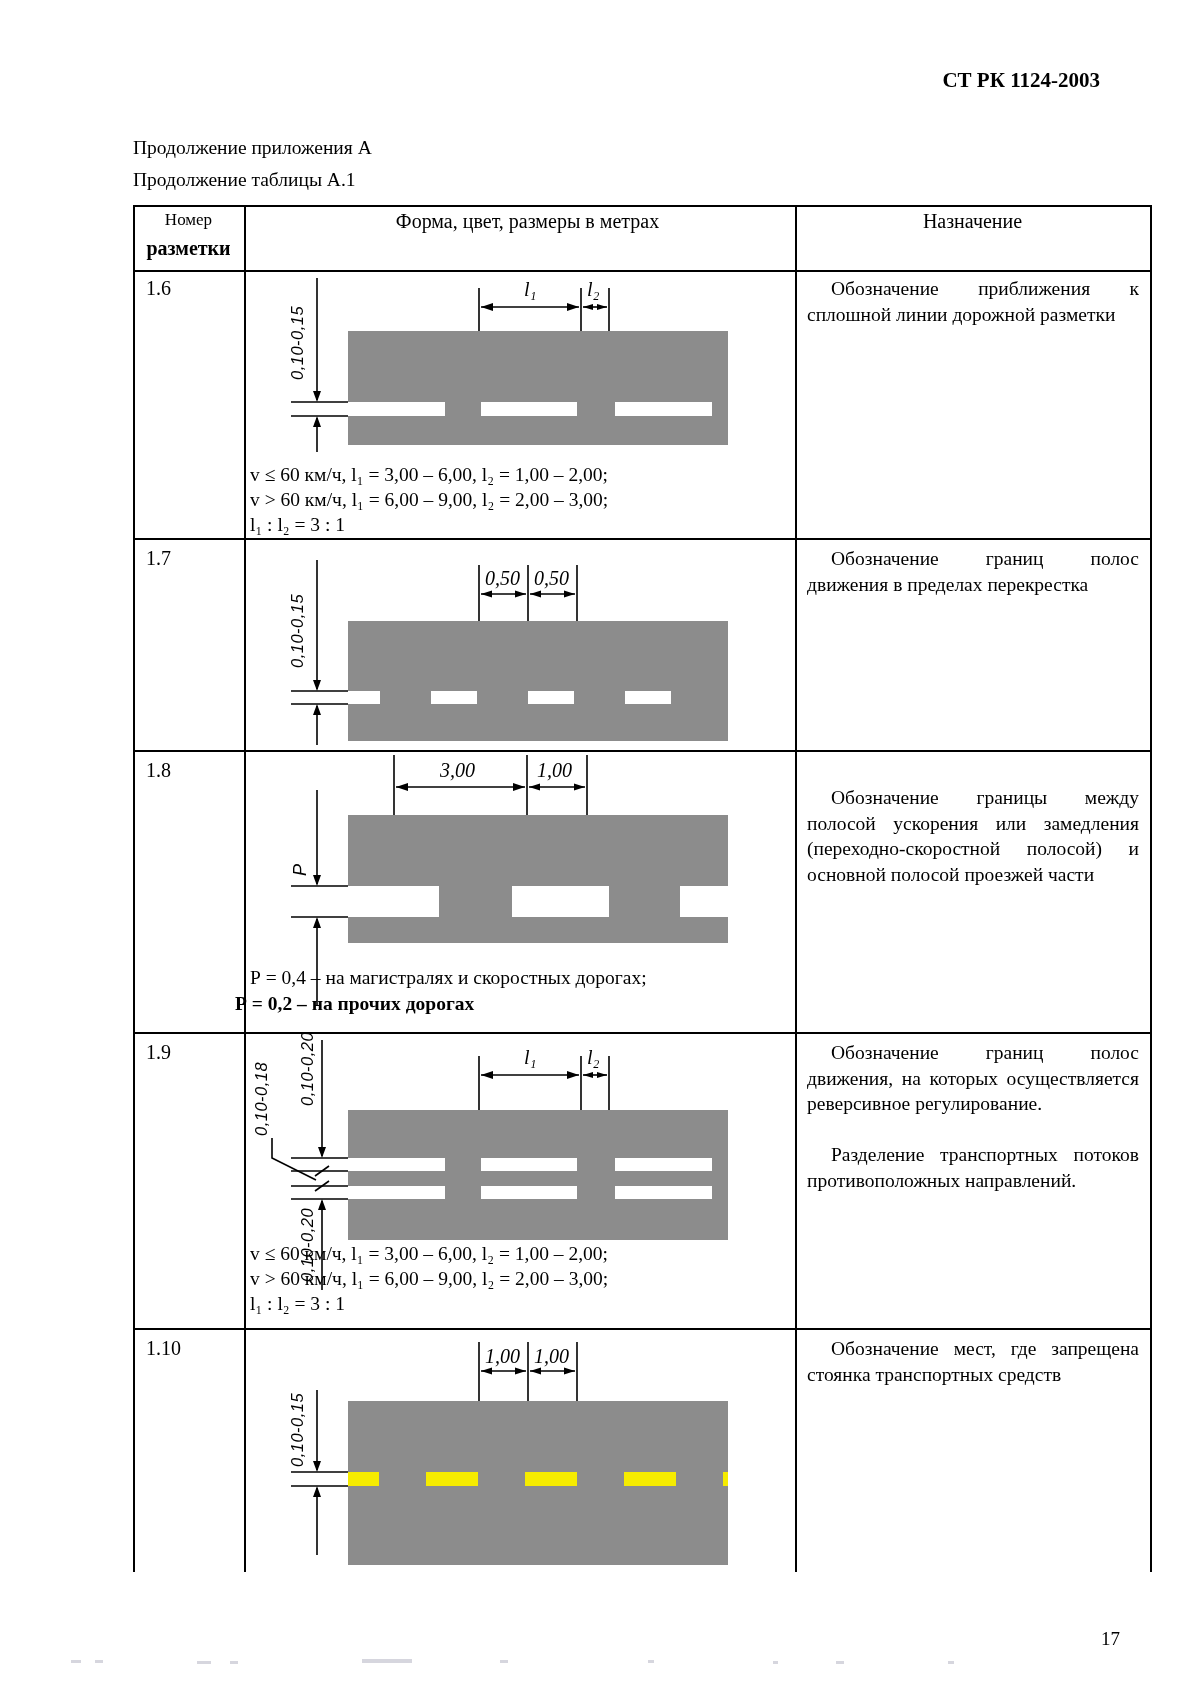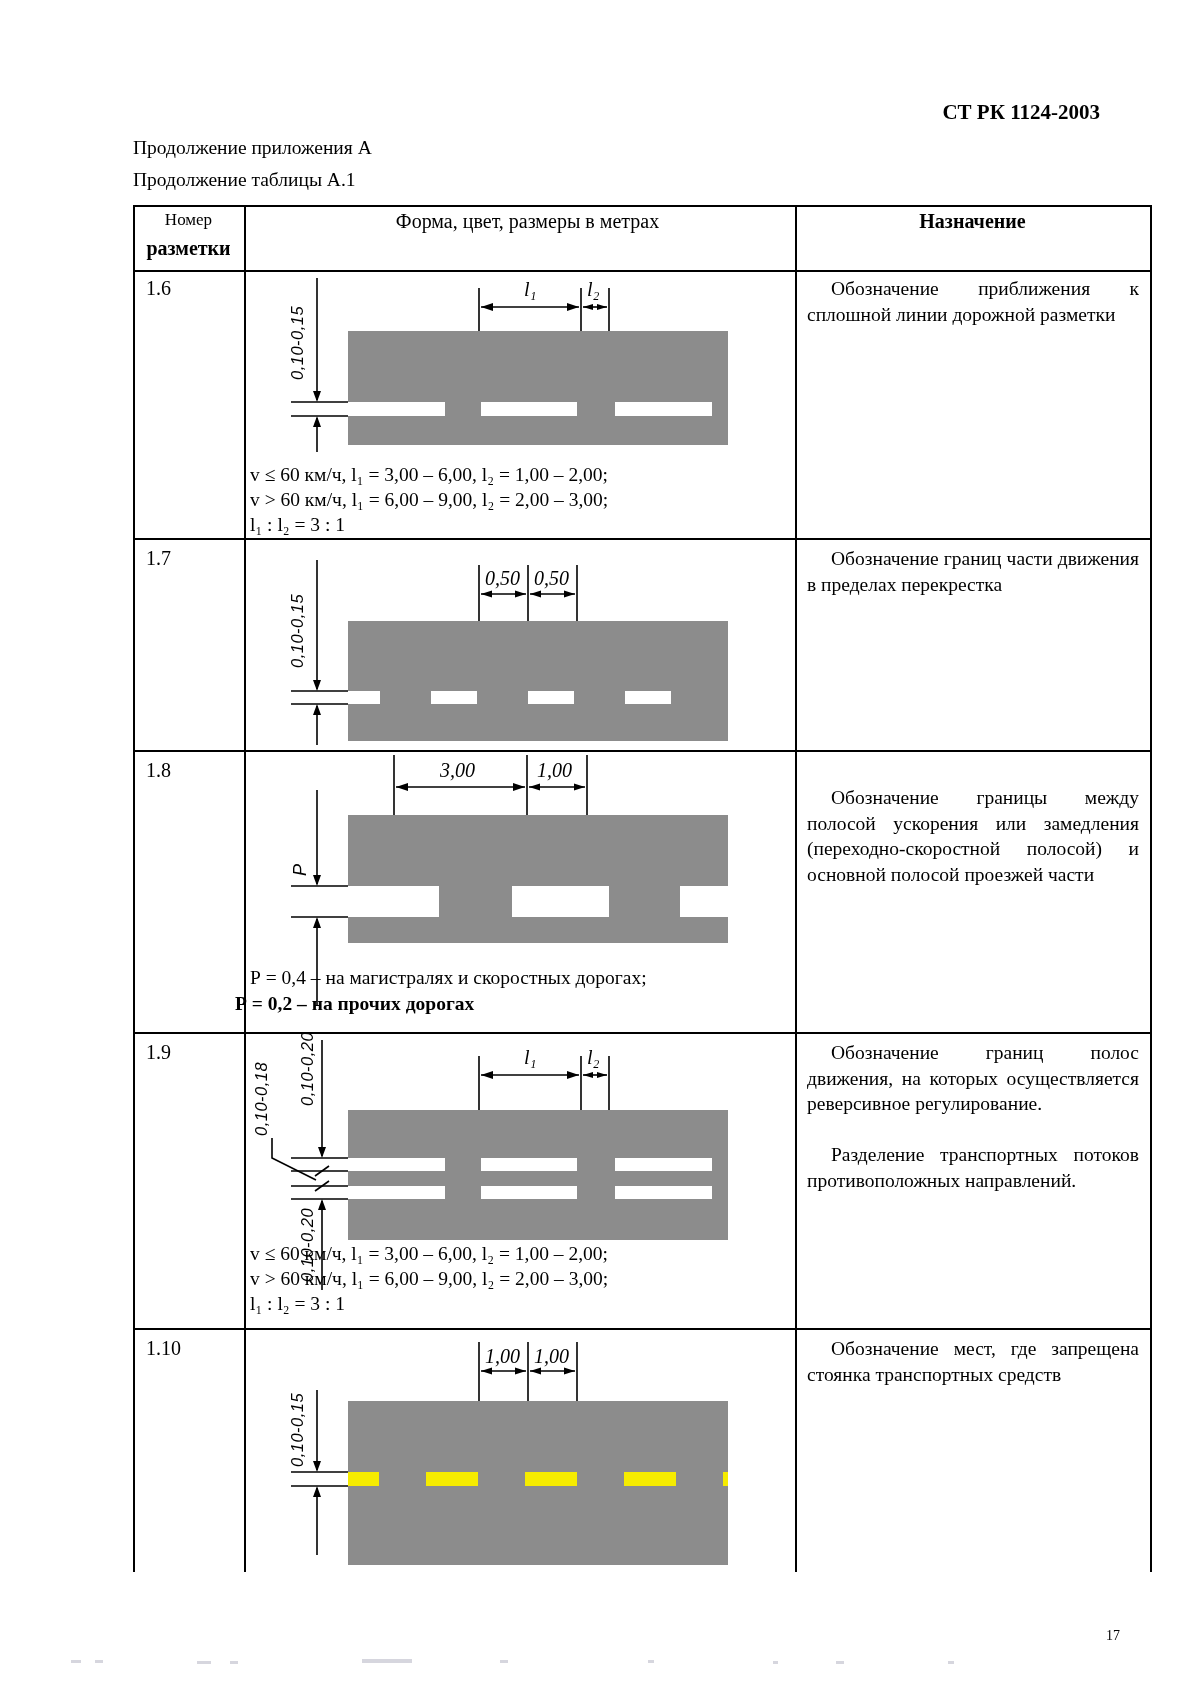--- a/index.html
+++ b/index.html
@@ -1,19 +1,19 @@
 <!DOCTYPE html>
 <html><head>
 <meta charset="utf-8">
 <style>
   html,body{margin:0;padding:0;background:#ffffff;}
   .page{position:relative;width:1200px;height:1698px;background:#ffffff;overflow:hidden;
         font-family:"Liberation Serif","DejaVu Serif",serif;color:#000;}
   .t{position:absolute;white-space:nowrap;font-size:19.5px;}
-  .bold{font-weight:bold;margin-top:32px;}
+  .bold{font-weight:bold;}
   .ctr{text-align:center;white-space:nowrap;}
   .just{white-space:normal;text-align:justify;text-indent:24px;line-height:25.5px;font-size:19.5px;}
   .vln{position:absolute;width:2px;background:#000;}
   .hln{position:absolute;height:2px;background:#000;}
   .dimlab{position:absolute;font-style:italic;font-size:20px;white-space:nowrap;
           font-family:"Liberation Serif","DejaVu Serif",serif;}
   .sidelab{position:absolute;font-style:italic;font-size:16.5px;letter-spacing:.5px;white-space:nowrap;
            font-family:"Liberation Sans","DejaVu Sans",sans-serif;
            transform-origin:0 0;transform:rotate(-90deg);}
   .note{position:absolute;white-space:nowrap;font-size:19.5px;}
@@ -38,30 +38,30 @@
     <div class="hln" style="left:133px;top:1328px;width:1019px;"></div>
     <div class="vln" style="left:133px;top:205px;height:1367px;"></div>
     <div class="vln" style="left:244px;top:205px;height:1367px;"></div>
     <div class="vln" style="left:795px;top:205px;height:1367px;"></div>
     <div class="vln" style="left:1150px;top:205px;height:1367px;"></div>
   </div>
 
   <div class="t ctr" style="left:133px;top:210px;width:111px;font-size:17px;">Номер</div>
   <div class="t ctr" style="left:133px;top:237px;width:111px;font-size:20px;font-weight:bold;">разметки</div>
   <div class="t ctr" style="left:252px;top:210px;width:551px;font-size:20px;">Форма, цвет, размеры в метрах</div>
-  <div class="t ctr" style="left:795px;top:210px;width:355px;font-size:20px;font-weight:bold;">Назначение</div>
+  <div class="t ctr" style="left:795px;top:210px;width:355px;font-size:20px;">Назначение</div>
 
   <div class="t" style="left:146px;top:277px;font-size:20px;">1.6</div>
   <div class="t" style="left:146px;top:547px;font-size:20px;">1.7</div>
   <div class="t" style="left:146px;top:759px;font-size:20px;">1.8</div>
   <div class="t" style="left:146px;top:1041px;font-size:20px;">1.9</div>
   <div class="t" style="left:146px;top:1337px;font-size:20px;">1.10</div>
 
   <div class="t just" style="left:807px;top:276px;width:332px;">Обозначение приближения к сплошной линии дорожной разметки</div>
-  <div class="t just" style="left:807px;top:546px;width:332px;">Обозначение границ части движения в пределах перекрестка</div>
+  <div class="t just" style="left:807px;top:546px;width:332px;">Обозначение границ полос движения в пределах перекрестка</div>
   <div class="t just" style="left:807px;top:758px;width:332px;margin-top:27px;">Обозначение границы между полосой ускорения или замедления (переходно-скоростной полосой) и основной полосой проезжей части</div>
   <div class="t just" style="left:807px;top:1040px;width:332px;">Обозначение границ полос движения, на которых осуществляется реверсивное регулирование.</div>
   <div class="t just" style="left:807px;top:1142px;width:332px;">Разделение транспортных потоков противоположных направлений.</div>
   <div class="t just" style="left:807px;top:1336px;width:332px;">Обозначение мест, где запрещена стоянка транспортных средств</div>
 
   <svg class="overlay" width="1200" height="1698" viewBox="0 0 1200 1698">
 
     <g stroke="#000" stroke-width="1.6">
       <rect x="348" y="331" width="380" height="114" stroke="none" fill="#8c8c8c"></rect>
       <rect x="348" y="402" width="97" height="14" stroke="none" fill="#ffffff"></rect>
@@ -210,21 +210,21 @@
   <div class="note" style="left:250px;top:489px;">v &gt; 60 км/ч, l₁ = 6,00 – 9,00, l₂ = 2,00 – 3,00;</div>
   <div class="note" style="left:250px;top:514px;">l₁ : l₂ = 3 : 1</div>
 
   <div class="note" style="left:250px;top:967px;">Р = 0,4 – на магистралях и скоростных дорогах;</div>
   <div class="note" style="left:235px;top:993px;font-weight:bold;">Р = 0,2 – на прочих дорогах</div>
 
   <div class="note" style="left:250px;top:1243px;">v ≤ 60 км/ч, l₁ = 3,00 – 6,00, l₂ = 1,00 – 2,00;</div>
   <div class="note" style="left:250px;top:1268px;">v &gt; 60 км/ч, l₁ = 6,00 – 9,00, l₂ = 2,00 – 3,00;</div>
   <div class="note" style="left:250px;top:1293px;">l₁ : l₂ = 3 : 1</div>
 
-  <div class="t" style="right:80px;top:1628px;font-size:14px;">17</div>
+  <div class="t" style="right:80px;top:1628px;font-size:19px;">17</div>
   <div>
     <div class="artifact" style="left:71px;top:1660px;width:10px;"></div>
     <div class="artifact" style="left:95px;top:1660px;width:8px;"></div>
     <div class="artifact" style="left:197px;top:1661px;width:14px;"></div>
     <div class="artifact" style="left:230px;top:1661px;width:8px;"></div>
     <div class="artifact" style="left:362px;top:1659px;width:50px;height:4px;"></div>
     <div class="artifact" style="left:500px;top:1660px;width:8px;"></div>
     <div class="artifact" style="left:648px;top:1660px;width:6px;"></div>
     <div class="artifact" style="left:773px;top:1661px;width:5px;"></div>
     <div class="artifact" style="left:836px;top:1661px;width:8px;"></div>

